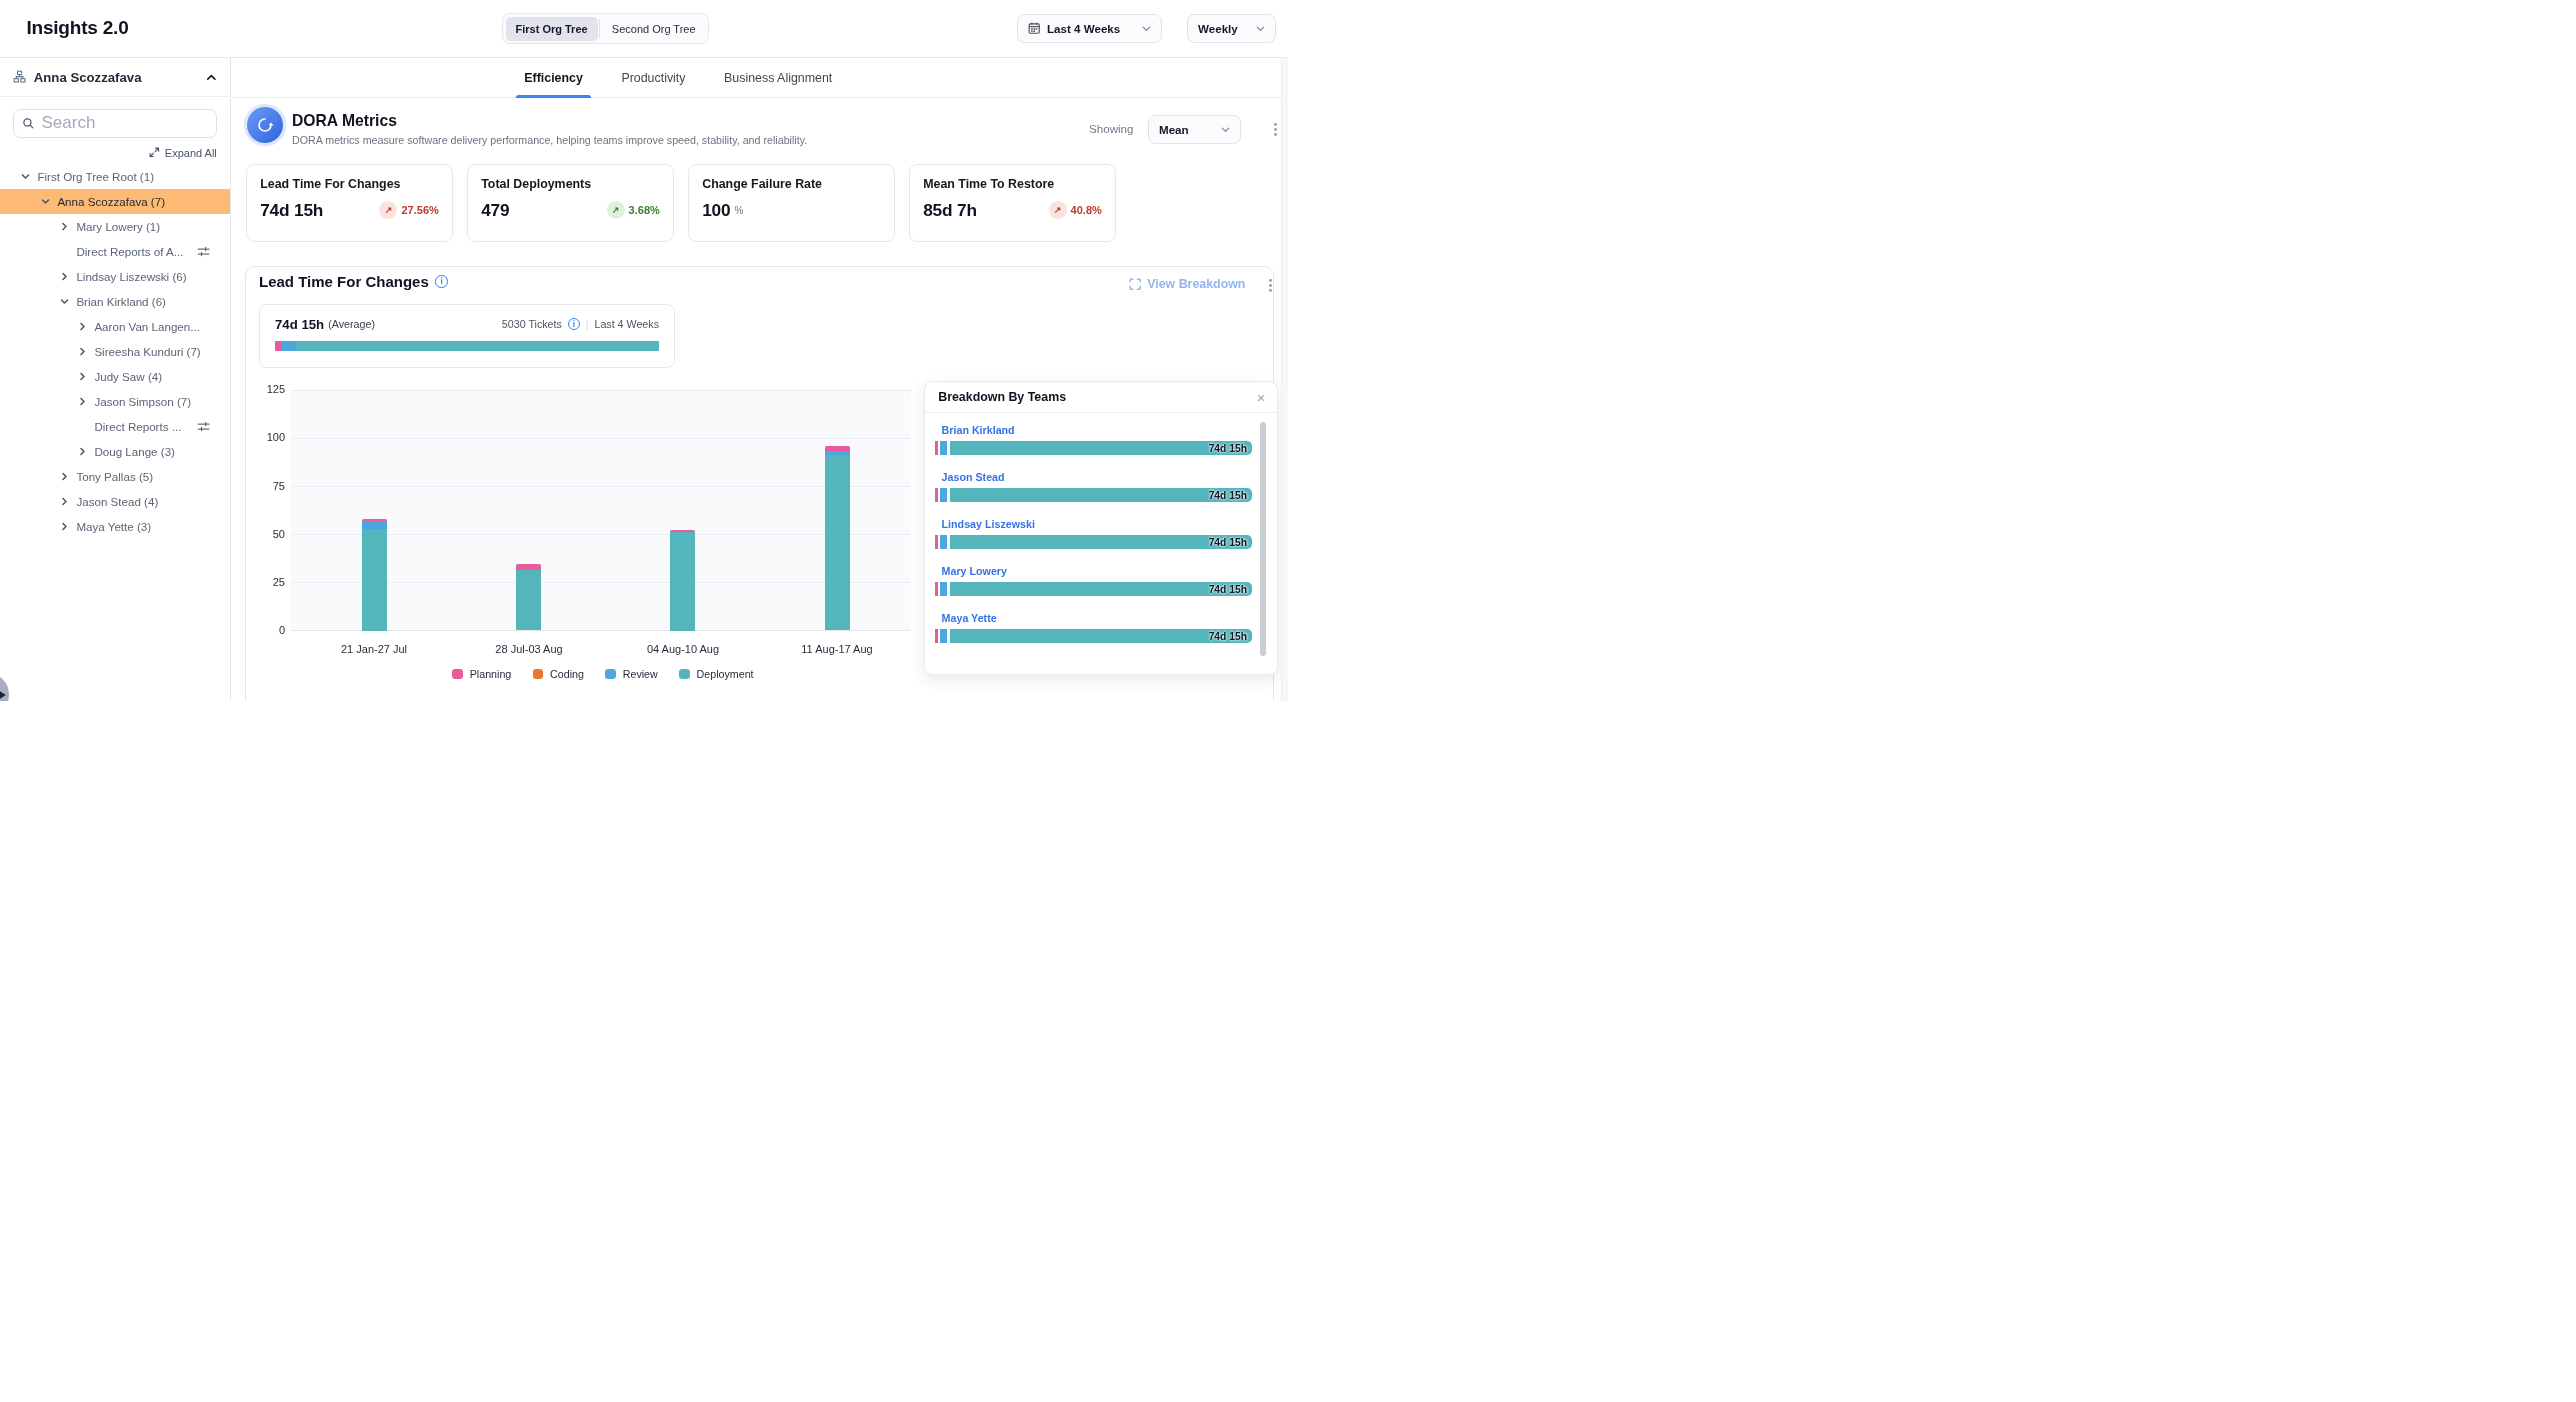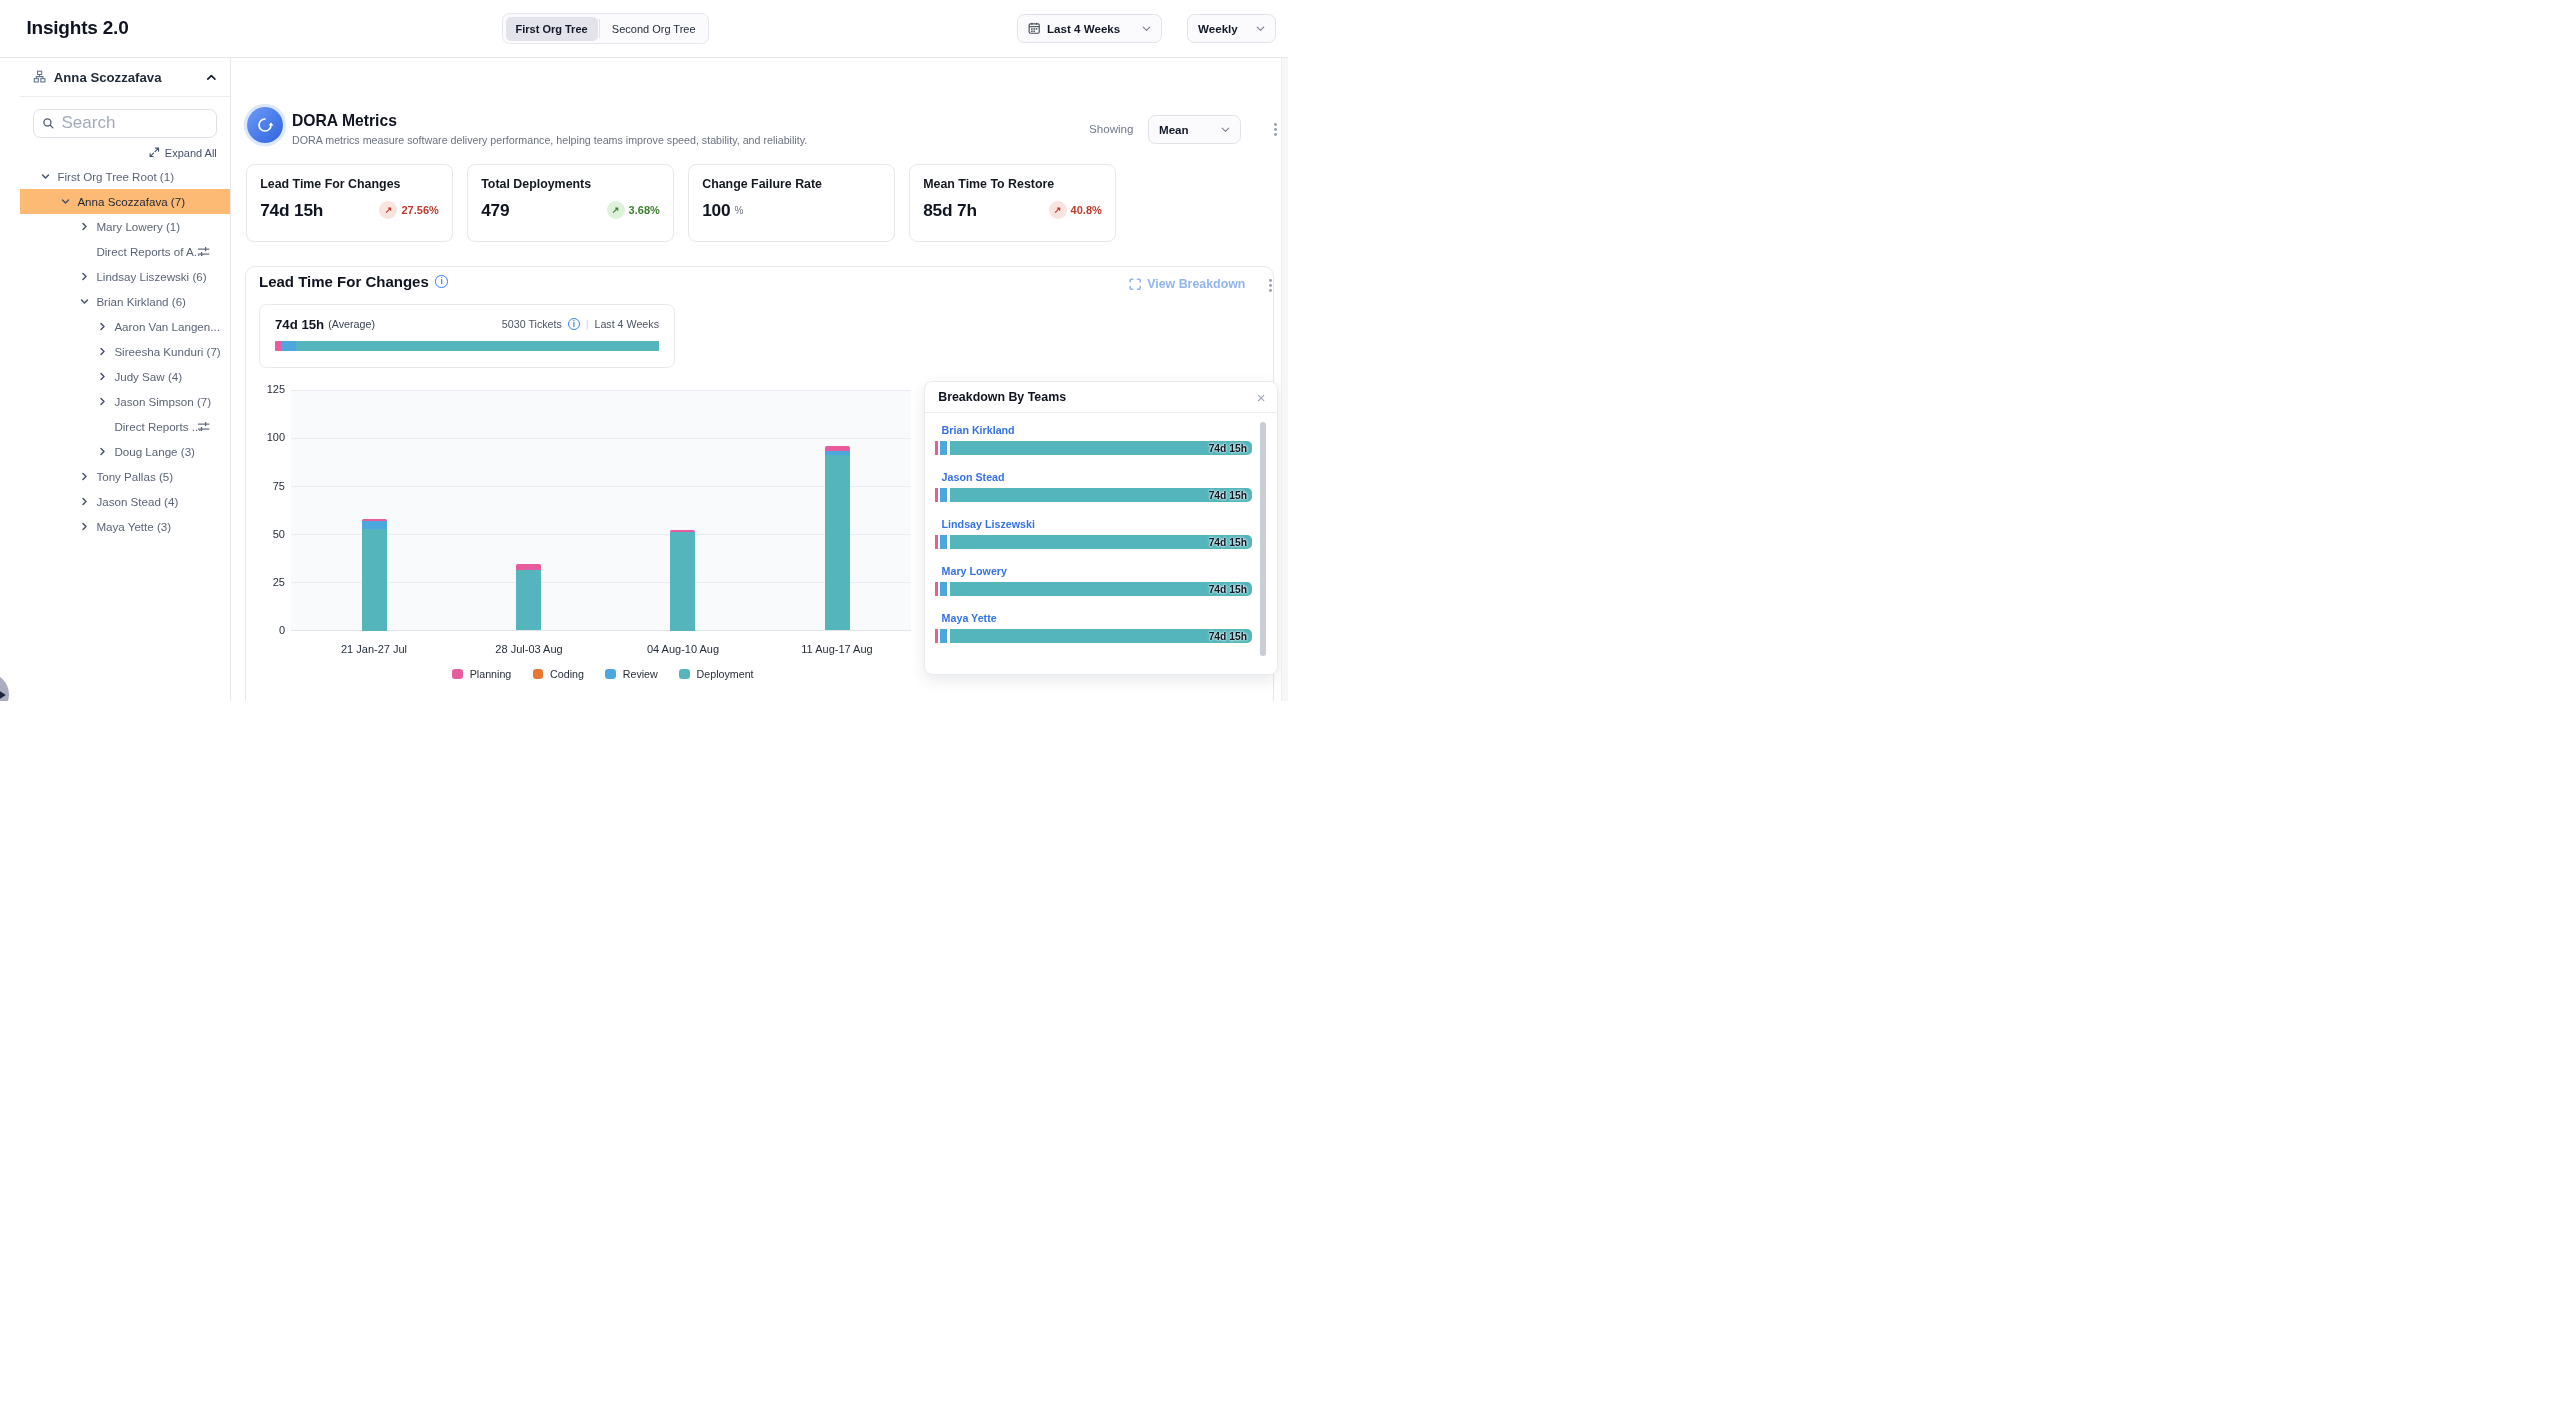--- a/index.html
+++ b/index.html
@@ -13,21 +13,21 @@
   .toggle-group { position:absolute; left:502px; top:13.2px; height:31px; display:flex; align-items:center; background:#FBFBFD; border:0.8px solid #E6E7EC; border-radius:7.4px; padding:2.5px; }
   .toggle-seg { height:24px; display:flex; align-items:center; padding:0 10px; border-radius:5px; font-size:11px; color:#1F2937; cursor:pointer; white-space:nowrap; }
   .toggle-seg.active { background:#E3E3EC; font-weight:700; color:#111827; }
   .toggle-divider { width:0.8px; height:19px; background:#E3E4E9; margin:0 1.7px; }
   .select { display:flex; align-items:center; gap:6.6px; border:0.8px solid #E0E2E8; border-radius:7.4px; background:#FBFBFD; padding:0 10px; font-size:11.6px; font-weight:600; color:#111827; cursor:pointer; }
   .select .chev-svg { margin-left:auto; }
   .select-daterange { position:absolute; left:1017px; top:14px; width:145px; height:29px; }
   .select-weekly  { position:absolute; left:1187px; top:14px; width:89px; height:29px; }
 
   
-  .sidebar { position:absolute; left:0; top:58px; width:231px; height:644px; background:#fff; border-right:0.8px solid #E7E8EC; z-index:4;padding-left:20px; }
+  .sidebar { position:absolute; left:0; top:58px; width:231px; height:644px; background:#fff; border-right:0.8px solid #E7E8EC; z-index:4; }
   .sidebar-header { height:39px; border-bottom:0.8px solid #ECEDF1; display:flex; align-items:center; padding:0 13.2px; gap:7.4px; }
   .sidebar-username { font-size:13.2px; font-weight:600; color:#1F2937; }
   .collapse-chev { margin-left:auto; color:#111827; display:flex; cursor:pointer; }
   .search-box { margin:11.6px 13.2px 0; height:29px; border:0.8px solid #DDE0E6; border-radius:7.4px; display:flex; align-items:center; padding:0 8.3px; gap:6.6px; background:#fff; }
   .search-box input { border:none; outline:none; font-size:17px; color:#111827; width:100%; font-family:"Liberation Sans",sans-serif; background:transparent; }
   .search-box input::placeholder { color:#A3ABB8; }
   .expand-all-row { display:flex; justify-content:flex-end; margin:9px 13.2px 5.8px; }
   .expand-all { display:flex; align-items:center; gap:5px; font-size:11px; color:#46536A; cursor:pointer; }
   .tree { margin-top:2.5px; }
   .tree-row { height:25px; display:flex; align-items:center; font-size:11.6px; color:#5A6477; position:relative; cursor:pointer; white-space:nowrap; }
@@ -327,20 +327,27 @@
       </div>
     <div class="side-handle">
       <span style="display:flex">
         <svg width="9" height="10" viewBox="0 0 10 12">
             <polygon points="1,1 9,6 1,11" fill="#1B2438"></polygon>
           </svg>
       </span>
     </div>
   </div>
 
+  <div class="tabs-row">
+    <div class="tabs">
+      <div class="tab active">Efficiency</div>
+      <div class="tab">Productivity</div>
+      <div class="tab">Business Alignment</div>
+    </div>
+  </div>
 
   <div class="dora-icon">
     <svg width="18" height="18" viewBox="0 0 24 24">
         <path d="M12 4 a 8 8 0 1 0 8 8" fill="none" stroke="#fff" stroke-width="2.2" stroke-linecap="round"></path>
         <polygon points="20,8.5 23.5,12.5 16.8,12.2" fill="#fff"></polygon>
       </svg>
   </div>
   <div class="dora-title">DORA Metrics</div>
   <div class="dora-sub">DORA metrics measure software delivery performance, helping teams improve speed, stability, and reliability.</div>
   <div class="showing-label">Showing</div>

